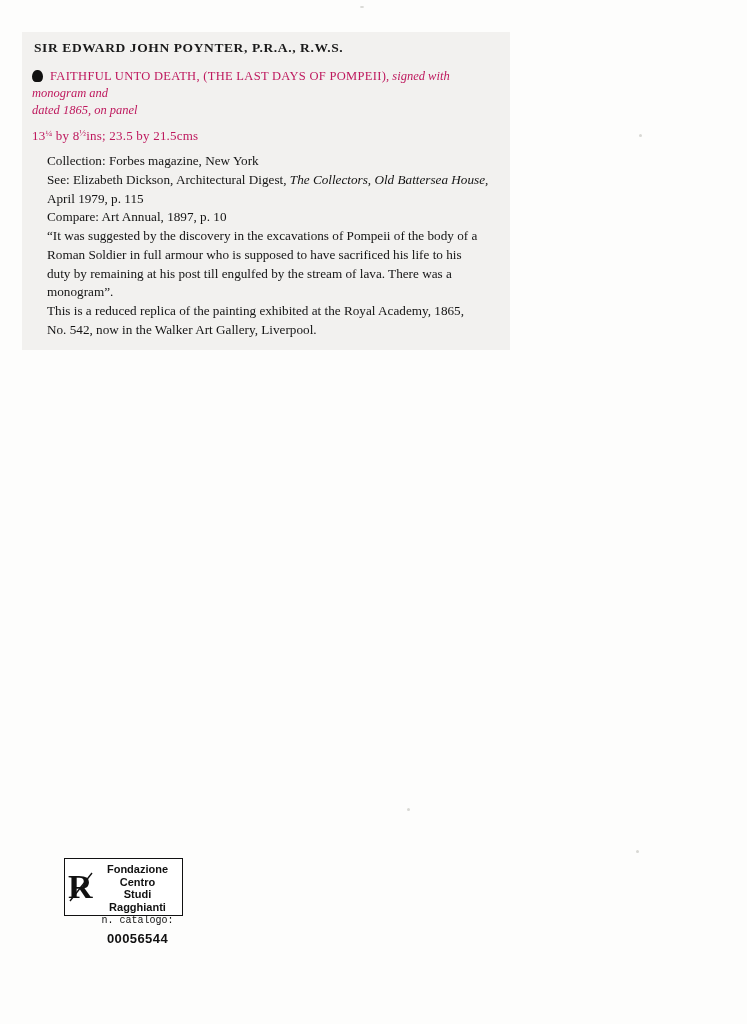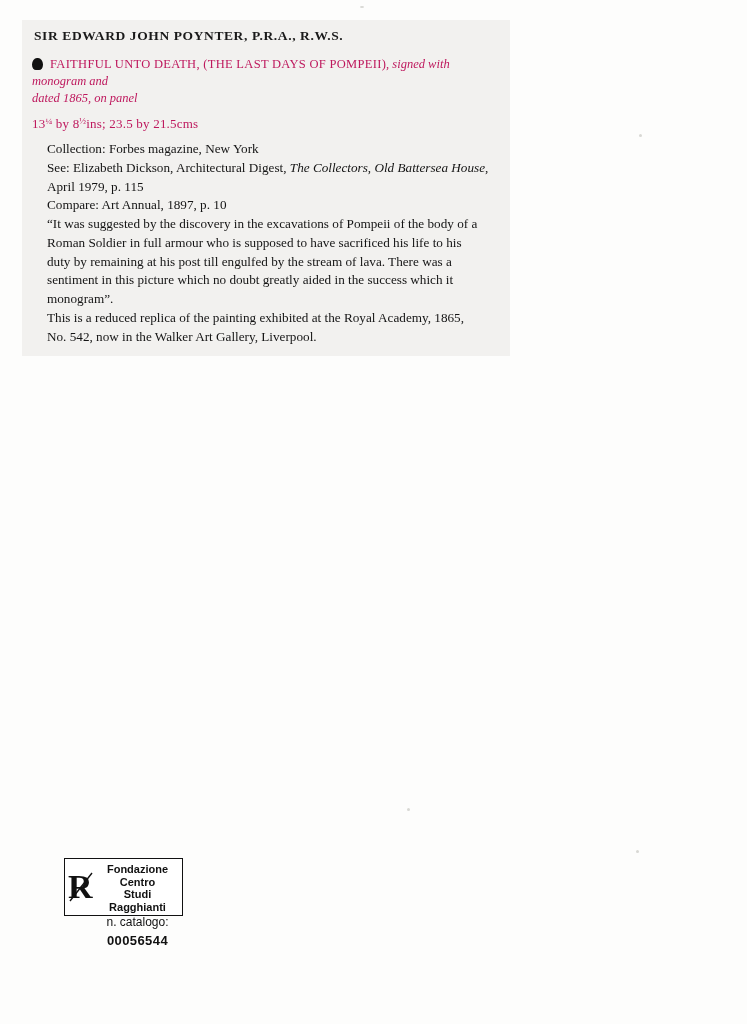--- a/index.html
+++ b/index.html
@@ -19,21 +19,21 @@
   
   .page {
     position: absolute;
     inset: 0;
     background: #fdfdfc;
   }
 
   .clipping {
     position: absolute;
     left: 22px;
-    top: 20px;
+    top: 32px;
     width: 468px;
     padding: 8px 10px 10px 10px;
     background: #f2f1ef;
     box-shadow: 0 0 0 0 rgba(0,0,0,0);
   }
 
   .artist-line {
     font-family: "Liberation Serif", serif;
     font-size: 13.5px;
     letter-spacing: 0.6px;
@@ -115,23 +115,24 @@
     font-family: "Liberation Sans", sans-serif;
     text-align: center;
   }
   .stamp-org {
     font-size: 11px;
     font-weight: 700;
     line-height: 1.15;
     color: #111;
   }
   .stamp-cat {
-    font-size: 12px;
+    font-size: 10px;
     line-height: 1.4;
     color: #111;
+    font-family: Liberation Mono, monospace;
   }
   .stamp-num {
     font-size: 13px;
     font-weight: 700;
     letter-spacing: 0.4px;
     color: #111;
     margin-top: 3px;
   }
 
   
@@ -163,21 +164,20 @@
     </div>
 
     <div class="body-block">
       <p>Collection: Forbes magazine, New York</p>
       <p><span>See: Elizabeth Dickson, Architectural Digest, </span><span class="ital">The Collectors</span><span>, </span><span class="ital">Old Battersea House</span><span>,</span></p>
       <p>April 1979, p. 115</p>
       <p>Compare: Art Annual, 1897, p. 10</p>
       <p>“It was suggested by the discovery in the excavations of Pompeii of the body of a</p>
       <p>Roman Soldier in full armour who is supposed to have sacrificed his life to his</p>
       <p>duty by remaining at his post till engulfed by the stream of lava. There was a</p>
-      <p>sentiment in this picture which no doubt greatly aided in the success which it</p>
       <p>monogram”.</p>
       <p>This is a reduced replica of the painting exhibited at the Royal Academy, 1865,</p>
       <p>No. 542, now in the Walker Art Gallery, Liverpool.</p>
     </div>
   </div>
 
   <div class="stamp">
     <div class="stamp-logo">
       <svg width="26" height="40" viewBox="0 0 26 40" aria-hidden="true">
         <text x="0" y="31" font-family="Liberation Serif, serif" font-size="34" font-weight="700" fill="#111">R</text>

